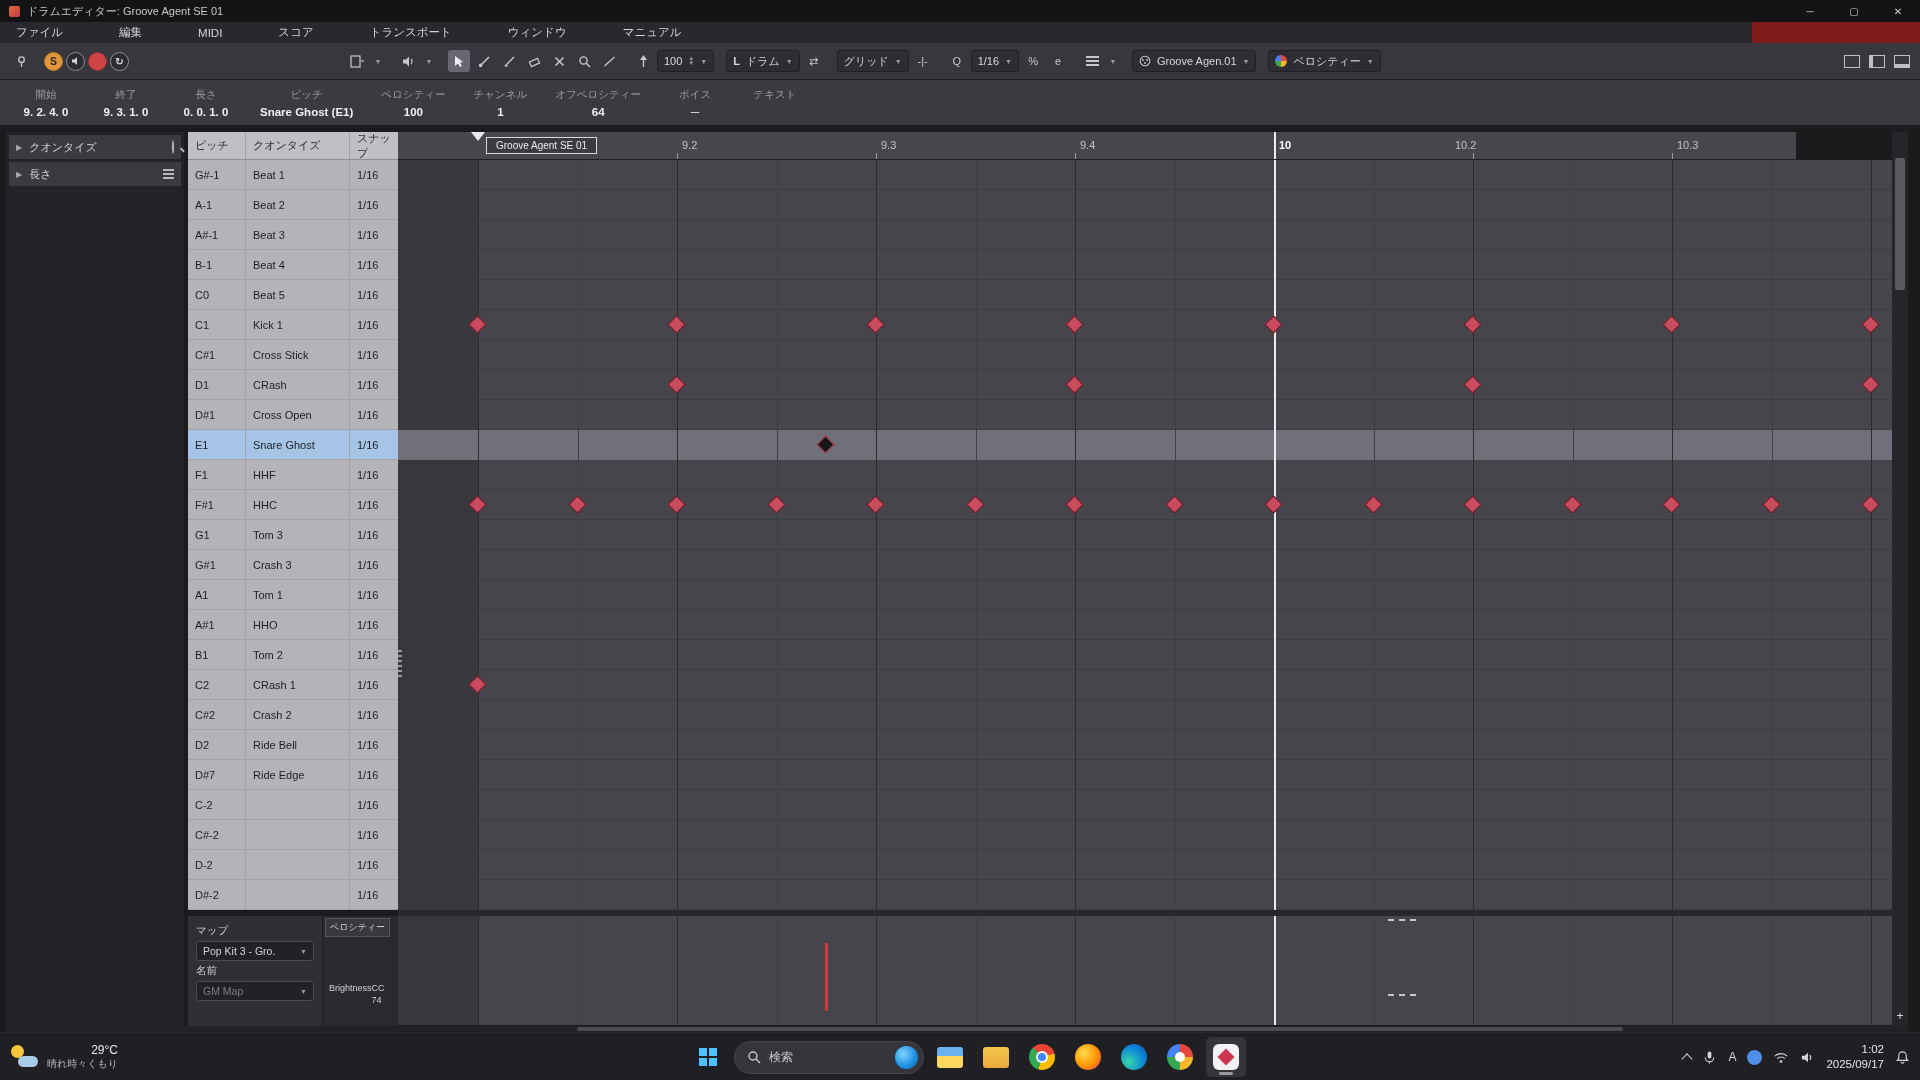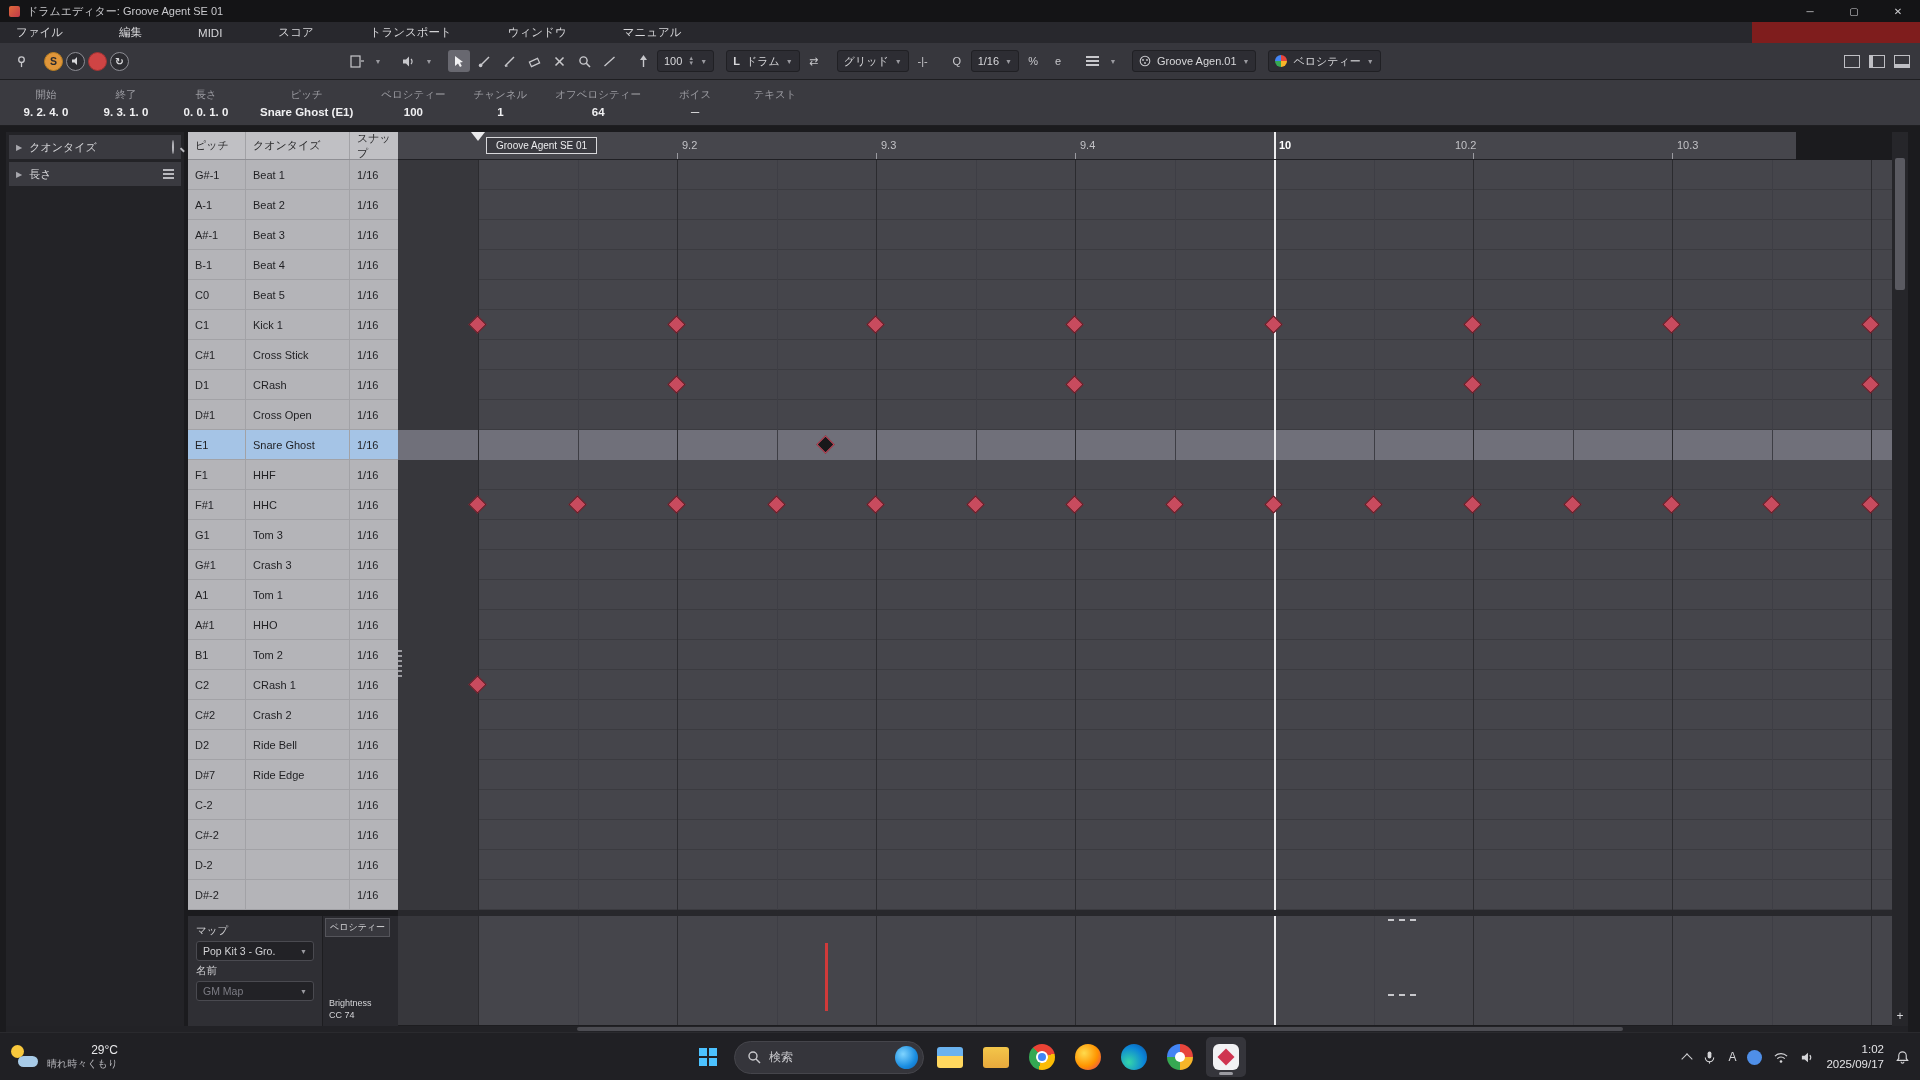--- a/index.html
+++ b/index.html
@@ -117,22 +117,22 @@
                padding:5px 8px; }
   .mp-lab { font-size:10.5px; color:#cfcfd2; margin:3px 0 3px 0; }
   .mp-drop { height:20px; background:#222226; border:1px solid #4a4a50; border-radius:3px;
              display:flex; align-items:center; justify-content:space-between; padding:0 6px;
              font-size:10.5px; color:#d2d2d5; }
   .mp-drop.dis { color:#7c7c84; }
   .lane-labels { position:absolute; left:322px; top:916px; width:76px; height:110px; background:#29292e;
                  border-left:1px solid #1d1d20; }
   .lane-tab { margin:2px; border:1px solid #55555b; background:#38383e; color:#d5d5d8;
               font-size:9px; padding:2px 4px; display:inline-block; }
-  .lane-tab2 { position:absolute; bottom:3px; left:2px; font-size:9px; color:#d5d5d8; line-height:12px;
-               display:flex; flex-direction:column; padding:2px 4px; }
+  .lane-tab2 { position:absolute; bottom:18px; left:2px; font-size:9px; color:#d5d5d8; line-height:12px;
+               display:flex; flex-direction:row; padding:2px 4px; }
 
   
   .vscroll { position:absolute; left:1892px; top:132px; width:16px; height:894px; background:#26262a; }
   .vthumb { position:absolute; left:3px; right:3px; top:26px; height:132px; background:#5a5a61;
             border-radius:2px; }
   .vzoom { position:absolute; bottom:2px; left:0; width:16px; height:16px; display:flex;
            align-items:center; justify-content:center; color:#d8d8db; font-size:12px; }
   .hstrip { position:absolute; left:6px; top:1026px; width:1902px; height:6px; background:#222226; }
   .hthumb { position:absolute; left:30%; width:55%; top:1px; height:4px; background:#4c4c52;
             border-radius:2px; }

